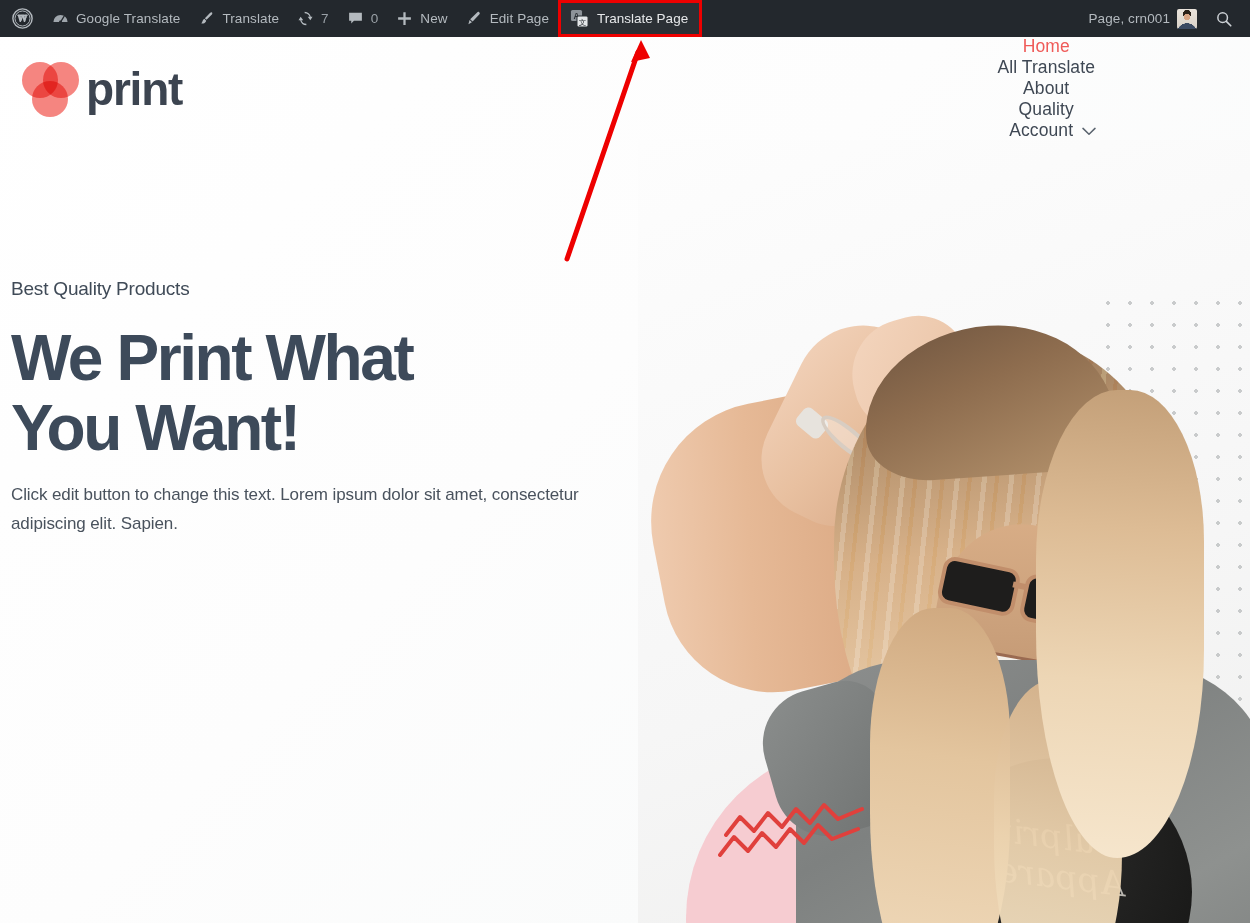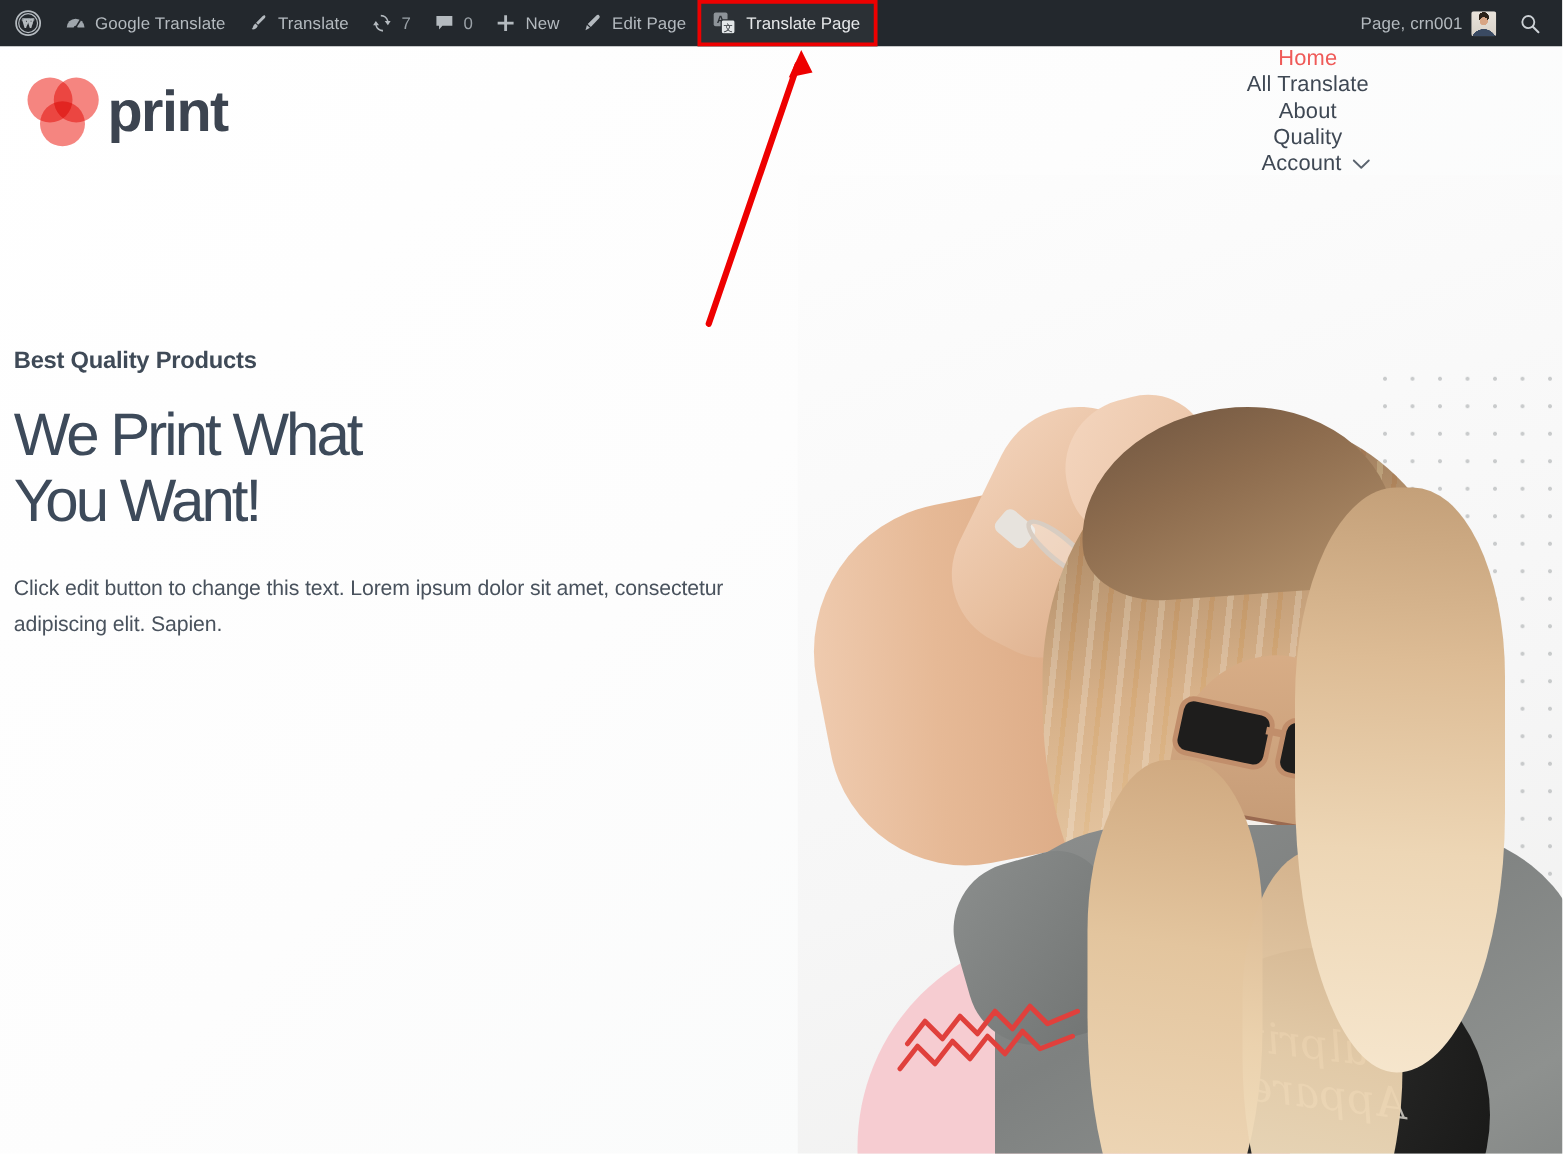--- a/index.html
+++ b/index.html
@@ -149,32 +149,32 @@
   
   .hero-copy {
     position: absolute;
     left: 11px;
     top: 278px;
     width: 610px;
     z-index: 15;
   }
   .eyebrow {
     font-size: 19px;
-    font-weight: 700;
+    font-weight: 400;
     color: #3f4a57;
     letter-spacing: -.2px;
     margin-bottom: 23px;
   }
   .hero-title {
-    font-size: 48px;
+    font-size: 64px;
     line-height: 1.1;
-    font-weight: 400;
+    font-weight: 700;
     color: #3d4a5a;
     letter-spacing: -2.4px;
-    margin-bottom: 27px;
+    margin-bottom: 16px;
   }
   .hero-title .l2 { display: block; }
   .hero-text {
     font-size: 17px;
     line-height: 1.72;
     color: #49525d;
     max-width: 590px;
     letter-spacing: -.1px;
   }
   .cta {

